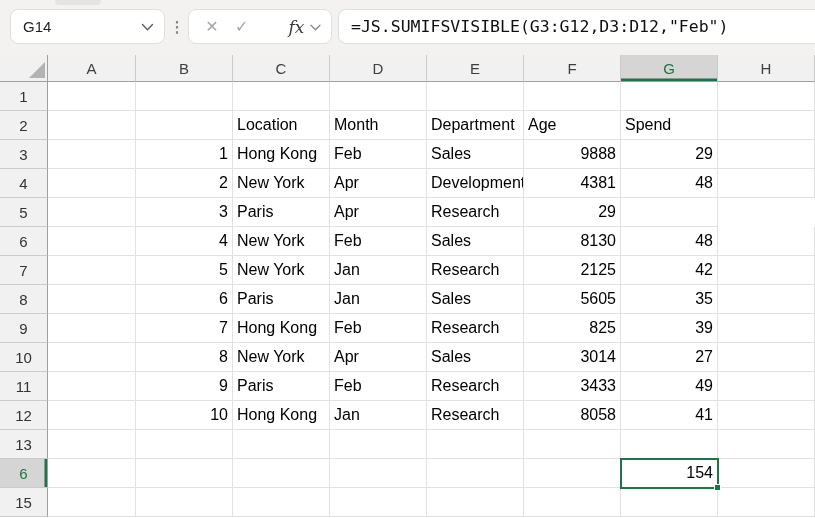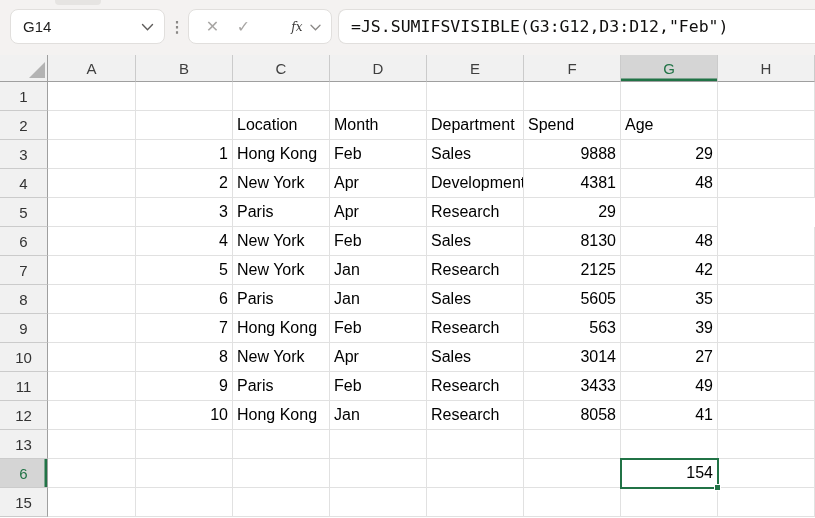--- a/index.html
+++ b/index.html
@@ -28,21 +28,21 @@
     position:absolute; left:170px; top:9px; height:35px; width:14px;
     display:flex; align-items:center; justify-content:center;
     color:#8a8886; font-size:15px; font-weight:bold; letter-spacing:0;
   }
   .fx-box { left:188px; width:144px; padding:0 8px; justify-content:space-around; }
   .icon-btn {
     width:26px; height:26px; display:flex; align-items:center; justify-content:center;
     color:#a8a6a4; font-size:16px; cursor:pointer; border-radius:4px;
   }
   .fx-label {
-    font-family:"DejaVu Serif", serif; font-style:italic; font-size:12px;
+    font-family:"DejaVu Serif", serif; font-style:italic; font-size:17px;
     color:#3b3a39; cursor:pointer; padding:0 2px;margin-left:28px;
   }
   .formula-box {
     left:338px; width:477px; padding:0 12px; border-radius:8px 0 0 8px;
     border-right:none;
   }
   .formula-text {
     font-family:"DejaVu Sans Mono","Liberation Mono",monospace;
     font-size:16.5px; color:#100f0e; white-space:nowrap; overflow:hidden;
   }
@@ -159,22 +159,22 @@
           <div class="cell colG"></div>
           <div class="cell colH"></div>
         </div>
         <div class="sheet-row">
           <div class="row-hdr">2</div>
           <div class="cell colA"></div>
           <div class="cell colB"></div>
           <div class="cell colC">Location</div>
           <div class="cell colD">Month</div>
           <div class="cell colE">Department</div>
+          <div class="cell colG">Age</div>
           <div class="cell colF">Spend</div>
-          <div class="cell colG">Age</div>
           <div class="cell colH"></div>
         </div>
         <div class="sheet-row">
           <div class="row-hdr">3</div>
           <div class="cell colA"></div>
           <div class="cell colB num">1</div>
           <div class="cell colC">Hong Kong</div>
           <div class="cell colD">Feb</div>
           <div class="cell colE">Sales</div>
           <div class="cell colF num">9888</div>
@@ -235,21 +235,21 @@
           <div class="cell colG num">35</div>
           <div class="cell colH"></div>
         </div>
         <div class="sheet-row">
           <div class="row-hdr">9</div>
           <div class="cell colA"></div>
           <div class="cell colB num">7</div>
           <div class="cell colC">Hong Kong</div>
           <div class="cell colD">Feb</div>
           <div class="cell colE">Research</div>
-          <div class="cell colF num">563</div>
+          <div class="cell colF num">825</div>
           <div class="cell colG num">39</div>
           <div class="cell colH"></div>
         </div>
         <div class="sheet-row">
           <div class="row-hdr">10</div>
           <div class="cell colA"></div>
           <div class="cell colB num">8</div>
           <div class="cell colC">New York</div>
           <div class="cell colD">Apr</div>
           <div class="cell colE">Sales</div>

